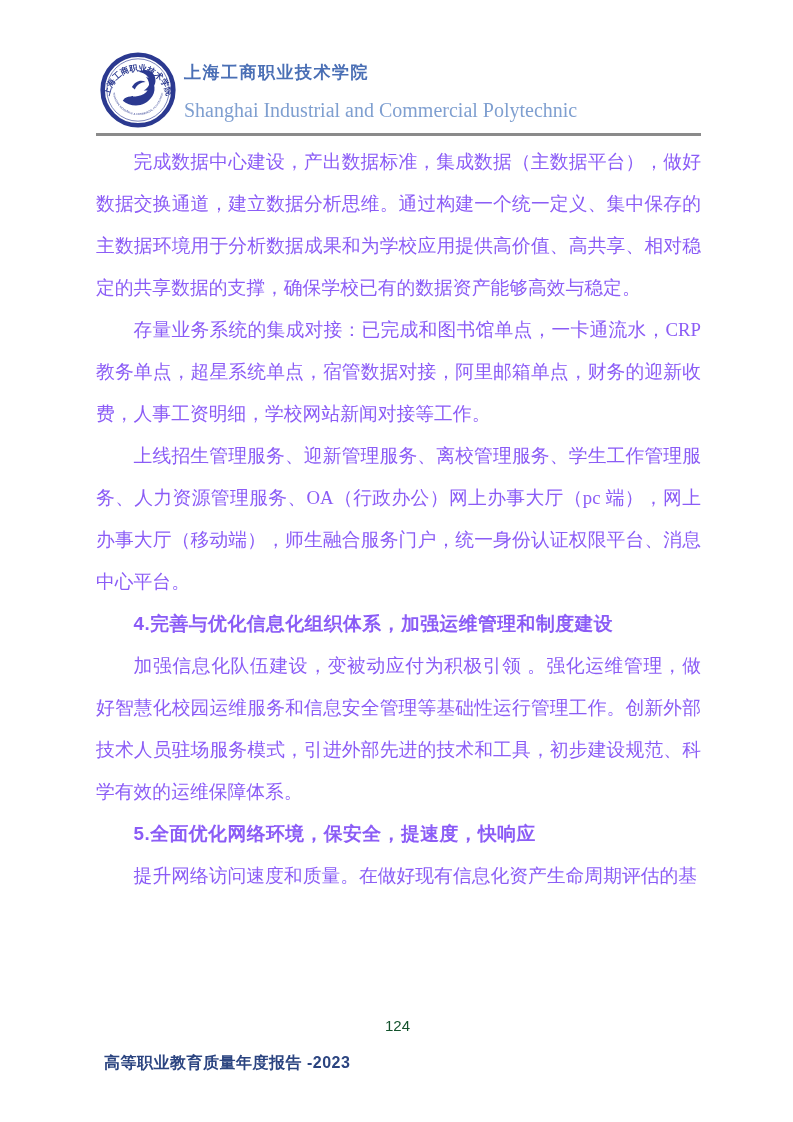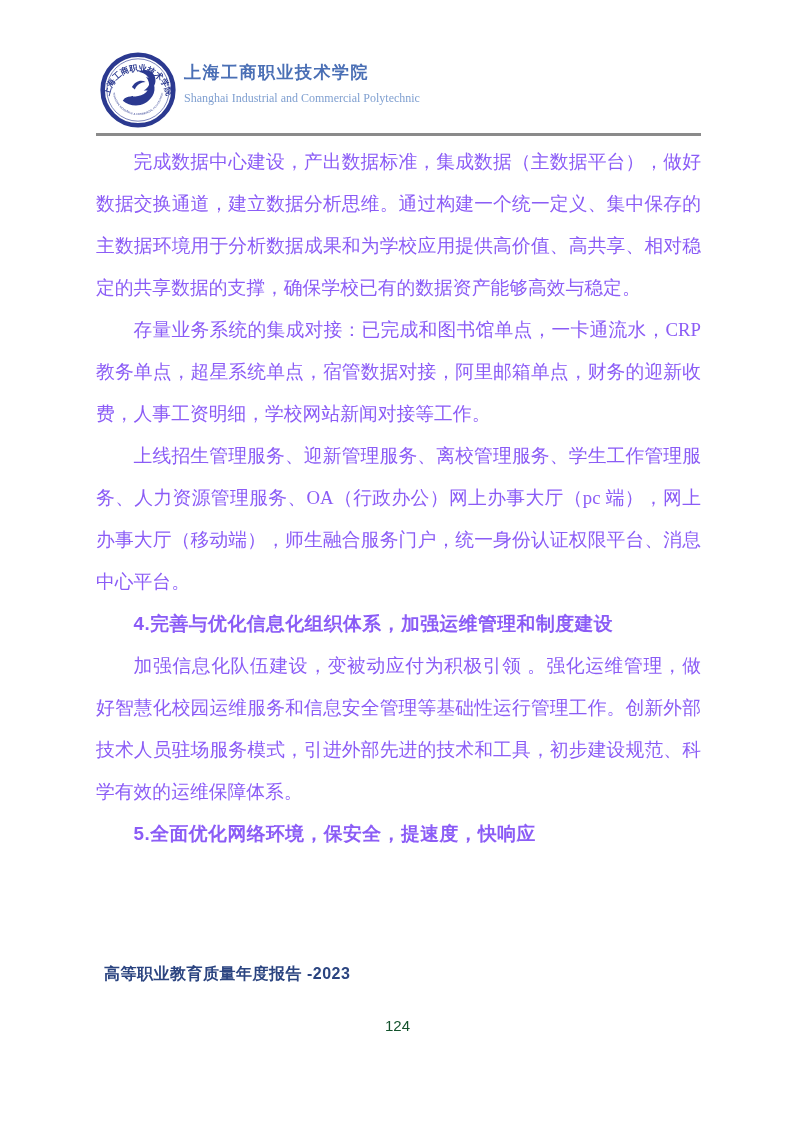--- a/index.html
+++ b/index.html
@@ -36,24 +36,24 @@
   .school-name-zh {
     font-family: "Liberation Sans", "DejaVu Sans", sans-serif;
     font-size: 17px;
     font-weight: bold;
     color: #4a6fb5;
     letter-spacing: 1.5px;
     line-height: 22px;
   }
   .school-name-en {
     font-family: "Liberation Serif", "DejaVu Serif", serif;
-    font-size: 12px;
+    font-size: 20px;
     color: #7f9fd0;
     line-height: 24px;
-    margin-top: 2px;
+    margin-top: 14px;
   }
   .header-rule {
     position: absolute;
     left: 96px;
     top: 133px;
     width: 605px;
     height: 3px;
     background: #8a8a8a;
   }
 
@@ -75,21 +75,21 @@
   .body-text p.heading {
     font-weight: bold;
     font-family: "Liberation Sans", "DejaVu Sans", sans-serif;
     letter-spacing: 0.5px;
   }
 
   
   .footer-title {
     position: absolute;
     left: 104px;
-    top: 964px;
+    top: 1053px;
     font-family: "Liberation Sans", "DejaVu Sans", sans-serif;
     font-size: 16px;
     font-weight: bold;
     color: #2b4480;
     letter-spacing: 0.5px;
   }
   .footer-pagenum {
     position: absolute;
     left: 385px;
     top: 1017px;
@@ -134,18 +134,19 @@
 
   <div class="header-rule"></div>
 
   <div class="body-text">
     <p class="body">完成数据中心建设，产出数据标准，集成数据（主数据平台），做好数据交换通道，建立数据分析思维。通过构建一个统一定义、集中保存的主数据环境用于分析数据成果和为学校应用提供高价值、高共享、相对稳定的共享数据的支撑，确保学校已有的数据资产能够高效与稳定。</p>
     <p class="body">存量业务系统的集成对接：已完成和图书馆单点，一卡通流水，CRP教务单点，超星系统单点，宿管数据对接，阿里邮箱单点，财务的迎新收费，人事工资明细，学校网站新闻对接等工作。</p>
     <p class="body">上线招生管理服务、迎新管理服务、离校管理服务、学生工作管理服务、人力资源管理服务、OA（行政办公）网上办事大厅（pc 端），网上办事大厅（移动端），师生融合服务门户，统一身份认证权限平台、消息中心平台。</p>
     <p class="heading">4.完善与优化信息化组织体系，加强运维管理和制度建设</p>
     <p class="body">加强信息化队伍建设，变被动应付为积极引领 。强化运维管理，做好智慧化校园运维服务和信息安全管理等基础性运行管理工作。创新外部技术人员驻场服务模式，引进外部先进的技术和工具，初步建设规范、科学有效的运维保障体系。</p>
     <p class="heading">5.全面优化网络环境，保安全，提速度，快响应</p>
+    <p class="body">提升网络访问速度和质量。在做好现有信息化资产生命周期评估的基</p>
   </div>
 
   <div class="footer-title">高等职业教育质量年度报告 -2023</div>
   <div class="footer-pagenum">124</div>
 
 </div>
 
 </body></html>

